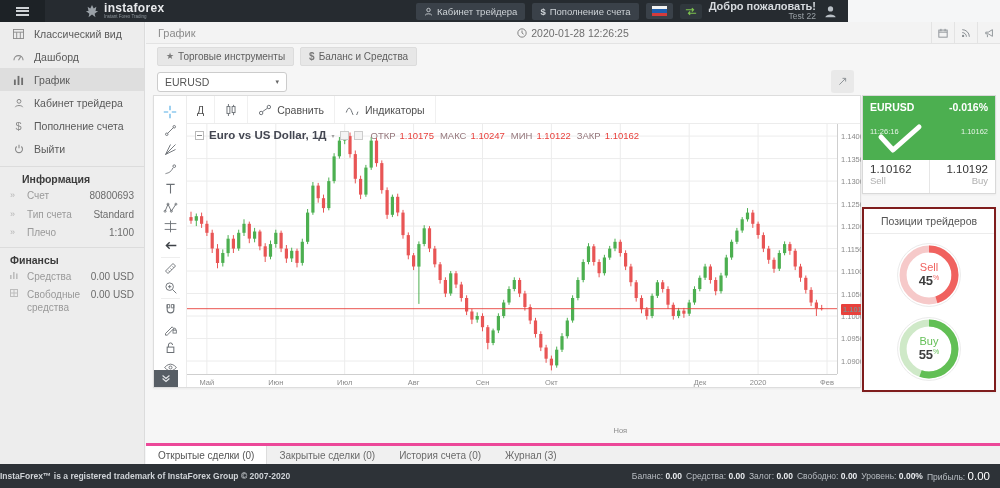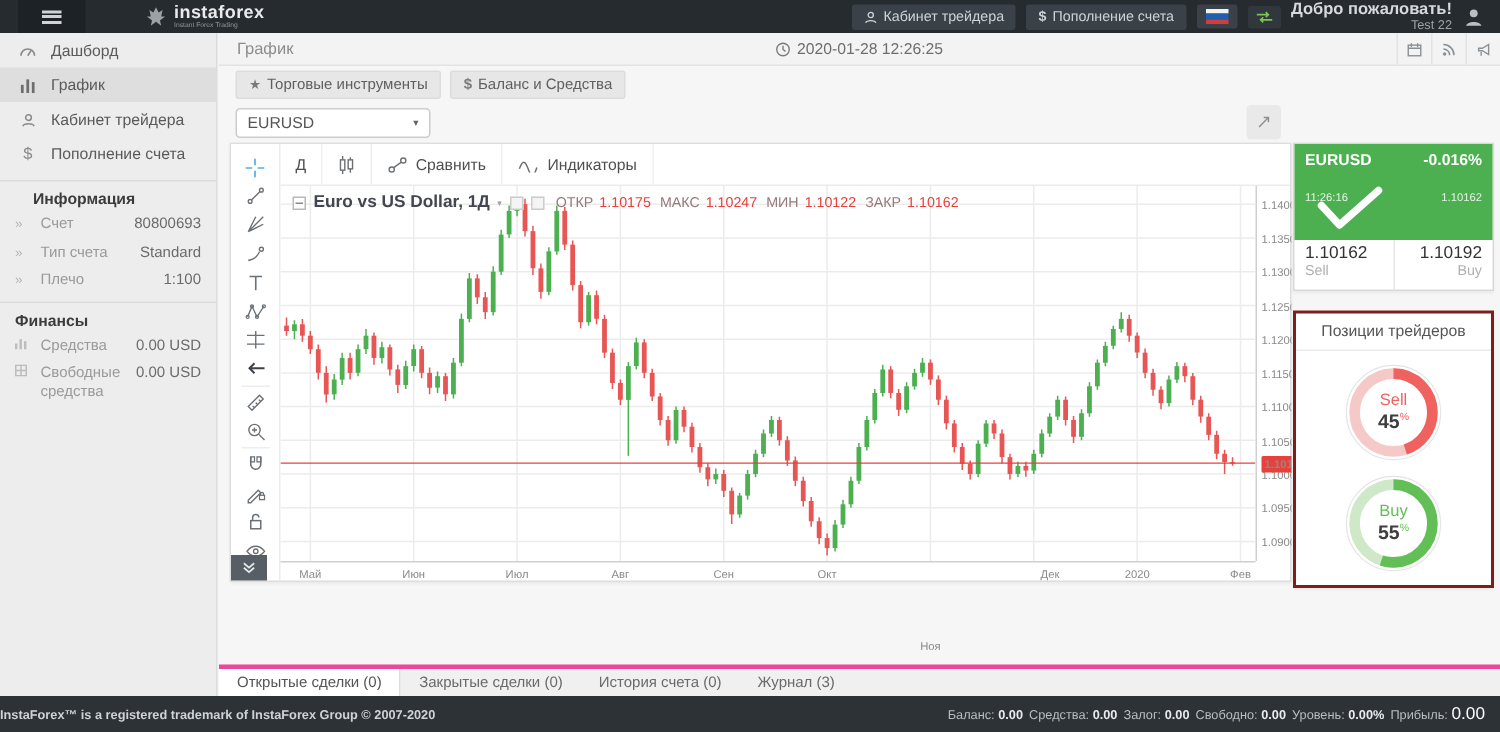--- a/index.html
+++ b/index.html
@@ -1,21 +1,21 @@
 <!DOCTYPE html>
 <html><head>
 <meta charset="utf-8">
 <style>
   * { margin:0; padding:0; box-sizing:border-box; }
   html,body { width:1000px; height:488px; overflow:hidden; }
   body { font-family:"Liberation Sans", sans-serif; background:#f5f6f7; position:relative; font-size:11px; color:#555; }
   .app { position:absolute; inset:0; }
 
   
-  .top-header { position:absolute; left:0; top:0; width:1000px; height:22px; background:#262b30; display:flex; align-items:center; z-index:30;padding-left:12px; }
+  .top-header { position:absolute; left:0; top:0; width:848px; height:22px; background:#262b30; display:flex; align-items:center; z-index:30; }
   .burger { width:45px; height:22px; background:#1d2226; display:flex; align-items:center; justify-content:center; cursor:pointer; }
   .burger span { display:block; width:13px; height:9px; border-top:2px solid #cfd3d6; border-bottom:2px solid #cfd3d6; position:relative; }
   .burger span:after { content:""; position:absolute; left:0; top:1.5px; width:13px; height:2px; background:#cfd3d6; }
   .logo { display:flex; align-items:center; margin-left:40px; gap:5px; }
   .logo-mark { width:14px; height:14px; }
   .logo-text { line-height:1; }
   .logo-title { color:#e8eaec; font-size:12px; font-weight:bold; letter-spacing:.3px; }
   .logo-sub { color:#8f979d; font-size:4.5px; margin-top:1px; }
   .hdr-right { margin-left:auto; display:flex; align-items:center; gap:7px; padding-right:10px; }
   .hdr-btn { background:#3a4149; border-radius:2px; color:#ced3d7; font-size:9.5px; padding:3px 8px; display:flex; align-items:center; gap:4px; cursor:pointer; white-space:nowrap; }
@@ -166,20 +166,29 @@
         <circle cx="8" cy="5.2" r="2.8" fill="#b9bfc5"></circle>
           <path d="M2.5 14c1-3.6 10-3.6 11 0z" fill="#b9bfc5"></path>
       </svg>
     </div>
   </header>
 
   <aside class="sidebar">
     <div class="side-item">
       <span class="ic">
           <svg class="ic-s" width="11" height="10" viewBox="0 0 12 11">
+            <rect x="0.5" y="0.5" width="11" height="10" fill="none" stroke="#8b8b8b"></rect>
+            <path d="M0 3.5h12M4 3.5v7.5M8 3.5v7.5" stroke="#8b8b8b" fill="none"></path>
+          </svg>
+        </span>
+      <span>Классический вид</span>
+    </div>
+    <div class="side-item">
+      <span class="ic">
+          <svg class="ic-s" width="11" height="10" viewBox="0 0 12 11">
             <path d="M1 9a5 5 0 0 1 10 0" fill="none" stroke="#8b8b8b" stroke-width="1.2"></path>
             <path d="M6 9L8.5 5" stroke="#8b8b8b" stroke-width="1.2"></path>
           </svg>
         </span>
       <span>Дашборд</span>
     </div>
     <div class="side-item active">
       <span class="ic">
           <svg class="ic-s" width="11" height="10" viewBox="0 0 12 11">
             <rect x="1" y="5" width="2" height="6" fill="#6e6e6e"></rect>
@@ -194,20 +203,29 @@
           <svg class="ic-s" width="10" height="10" viewBox="0 0 12 12">
             <circle cx="6" cy="4" r="2.3" fill="none" stroke="#8b8b8b" stroke-width="1.2"></circle>
             <path d="M1.5 11c.8-2.6 8.2-2.6 9 0" fill="none" stroke="#8b8b8b" stroke-width="1.2"></path>
           </svg>
         </span>
       <span>Кабинет трейдера</span>
     </div>
     <div class="side-item">
       <span class="ic" style="color:#8b8b8b;font-size:11px;">$</span>
       <span>Пополнение счета</span>
+    </div>
+    <div class="side-item">
+      <span class="ic">
+          <svg class="ic-s" width="10" height="10" viewBox="0 0 12 12">
+            <path d="M6 1v4" stroke="#8b8b8b" stroke-width="1.3"></path>
+            <path d="M3.2 3a4.2 4.2 0 1 0 5.6 0" fill="none" stroke="#8b8b8b" stroke-width="1.3"></path>
+          </svg>
+        </span>
+      <span>Выйти</span>
     </div>
 
     <div class="side-section" style="margin-top:6px;padding-left:22px;">Информация</div>
     <div class="side-row">
       <span class="chev">»</span>
       <span class="lbl">Счет</span>
       <span class="val">80800693</span>
     </div>
     <div class="side-row">
       <span class="chev">»</span>

